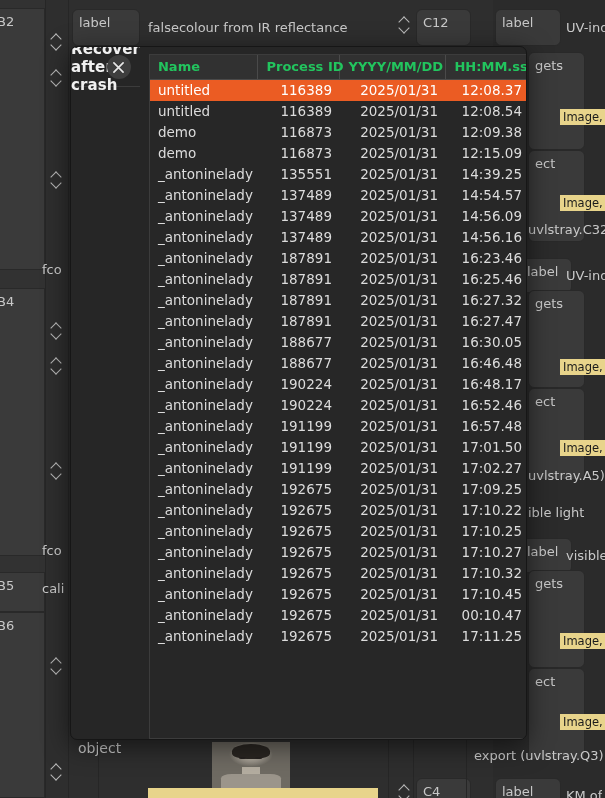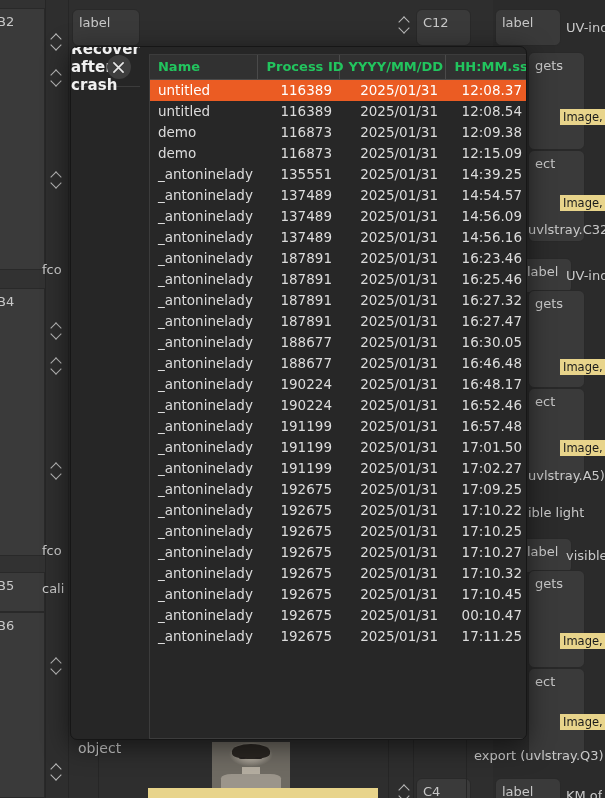--- a/index.html
+++ b/index.html
@@ -238,20 +238,23 @@
       <span>fco</span>
     </div>
     <div class="bglabel" style="left:42px; top:581px;">
       <span>cali</span>
     </div>
 
     <div class="vsep" style="left:68px; top:0; width:1px; height:798px;"></div>
 
     <div class="bgbox" style="left:72px; top:9px; width:68px; height:37px;">
       <span>label</span>
+    </div>
+    <div class="bglabel" style="left:148px; top:20px;">
+      <span>falsecolour from IR reflectance</span>
     </div>
 
     <div class="spinner" style="left:396px; top:7px;">
       <i></i>
         <i class="dn"></i>
     </div>
     <div class="bgbox" style="left:416px; top:9px; width:55px; height:37px;">
       <span>C12</span>
     </div>
     <div class="bgbox" style="left:495px; top:9px; width:66px; height:37px;">

